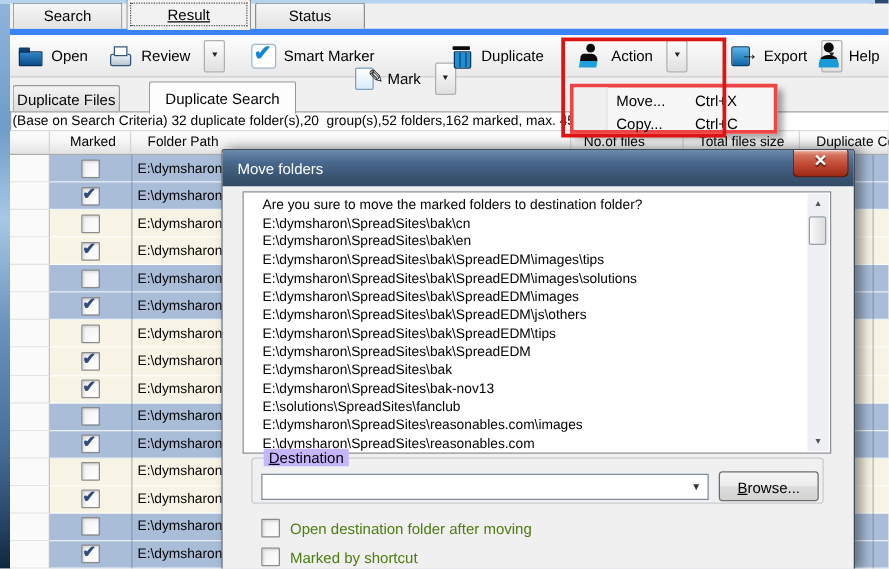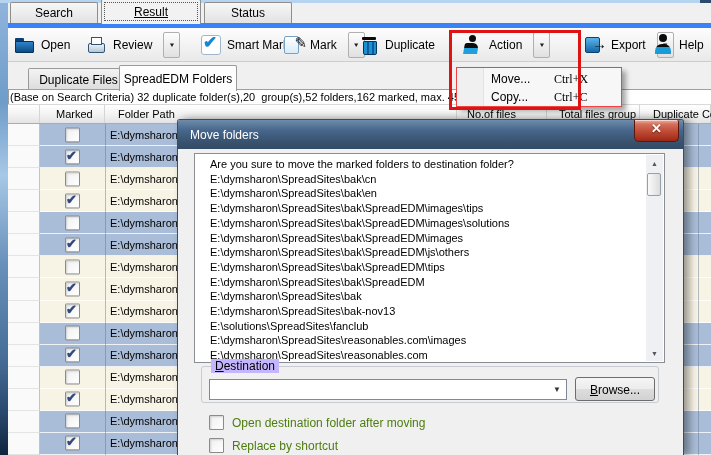--- a/index.html
+++ b/index.html
@@ -42,21 +42,21 @@
   .icon.export::after{content:"→";position:absolute;right:-1px;top:1px;font-size:15px;font-weight:bold;color:#0b0b0b;}
   .icon.helpperson::before{content:"";position:absolute;left:7px;top:0px;width:8px;height:8px;background:#0b0b0b;border-radius:50%;}
   .icon.helpperson::after{content:"";position:absolute;left:3px;top:10px;width:16px;height:10px;background:linear-gradient(180deg,#0b0b0b 0 30%,#1b9ad8 30%);border-radius:7px 7px 0 0;}
   .split{width:15px;height:24px;margin-left:6px;border:1px solid #b0b0b0;border-radius:2px;
          background:linear-gradient(#fdfdfd,#e0e0e0);display:flex;align-items:center;justify-content:center;}
   .split::after{content:"▼";font-size:7px;color:#222;transform:scaleY(.9);}
   
   #subtab-bar{position:absolute;left:8px;top:62px;width:703px;height:28px;}
   .subtab{position:absolute;display:flex;align-items:center;justify-content:center;font-size:12px;
           border:1px solid #9a9a9a;border-bottom:none;border-radius:2px 2px 0 0;box-sizing:border-box;}
-  .subtab.inactive{left:20px;top:6px;width:101px;height:22px;background:linear-gradient(#f3f3f3,#dcdcdc);text-align:center;}
+  .subtab.inactive{left:2px;top:6px;width:86px;height:22px;background:linear-gradient(#f3f3f3,#dcdcdc);text-align:center;}
   .subtab.active{left:111px;top:3px;width:118px;height:26px;background:#fdfdfd;z-index:3;}
   #content-panel{position:absolute;left:8px;top:89px;width:703px;height:366px;background:#ffffff;
                  border-top:1px solid #9aa0a8;border-left:1px solid #9aa0a8;box-sizing:border-box;}
   #status-line{position:absolute;left:10px;top:91px;font-size:11px;color:#000;white-space:pre;}
   
   #table-header{position:absolute;left:8px;top:104px;width:703px;height:20px;
      background:linear-gradient(#ffffff,#f2f2f2 55%,#e3e3e3);border-top:1px solid #d9d9d9;border-bottom:1px solid #ababab;box-sizing:border-box;}
   .hcell{position:absolute;top:0;height:18px;line-height:18px;font-size:11px;color:#000;
          border-right:1px solid #d5d5d5;box-sizing:border-box;white-space:nowrap;overflow:visible;}
   #table-rows{position:absolute;left:8px;top:124px;width:703px;height:331px;}
@@ -67,25 +67,25 @@
   .band.blue{background:#a9bdd8;}
   .band.cream{background:#f8f4e5;}
   .band .ptext{position:absolute;left:70px;top:50%;transform:translateY(-50%);font-size:11px;color:#000;white-space:pre;}
   .cb{position:absolute;width:13px;height:13px;border:1px solid #8b8b8b;border-radius:1px;
       background:linear-gradient(135deg,#f0f0f0,#ffffff);box-shadow:inset 1px 1px 2px rgba(0,0,0,.15);box-sizing:content-box;}
   .band .cb{left:25px;top:50%;transform:translateY(-50%);}
   .cb.checked::after{content:"✔";position:absolute;left:0px;top:-3px;font-size:13px;font-weight:bold;color:#31497c;}
   .grid-line{position:absolute;top:124px;height:331px;width:1px;background:rgba(95,112,140,.45);z-index:4;}
   
   #context-menu{position:absolute;left:456px;top:67px;width:166px;height:40px;background:#f7f7f7;
-     border:1px solid #ef4444;box-shadow:4px 4px 5px rgba(0,0,0,.35);z-index:30;box-sizing:border-box;padding-top:2px;}
+     border:3px solid #ef4444;box-shadow:4px 4px 5px rgba(0,0,0,.35);z-index:30;box-sizing:border-box;padding-top:2px;}
   #context-menu::before{content:"";position:absolute;left:0;top:0;bottom:0;width:26px;background:#f0f0f0;border-right:1px solid #e2e2e2;}
   .mitem{position:relative;height:18px;line-height:18px;font-size:12px;color:#000;}
   .mitem .mlabel{position:absolute;left:34px;}
-  .mitem .mshort{position:absolute;left:97px;font-family:Liberation Serif, serif;}
+  .mitem .mshort{position:absolute;left:97px;}
   
   #annotation-rect{position:absolute;left:449px;top:30px;width:132px;height:80px;
      border:3px solid #de1412;box-sizing:border-box;z-index:40;pointer-events:none;}
   
   #dialog{position:absolute;left:177px;top:119px;width:507px;height:337px;background:#f0f0f0;
      border:1px solid #3f4c5c;border-bottom:none;border-radius:3px 3px 0 0;box-sizing:border-box;
      box-shadow:5px 0 9px rgba(0,0,0,.4);z-index:35;}
   .dlg-title{position:absolute;left:0;top:0;right:0;height:29px;border-radius:2px 2px 0 0;
      background:linear-gradient(180deg,#6d8cab 0%,#47678d 35%,#39526f 75%,#324b66 100%);
      color:#fff;font-size:12px;padding:8px 0 0 12px;box-sizing:border-box;}
@@ -139,21 +139,21 @@
       </div>
       <div class="tbtn" style="left: 78px;">
         <span class="icon printer"></span>
         <span class="tlabel">Review</span>
         <span class="split"></span>
       </div>
       <div class="tbtn" style="left: 192px;">
         <span class="icon smartcheck"></span>
         <span class="tlabel">Smart Marker</span>
       </div>
-      <div class="tbtn" style="left: 275px;">
+      <div class="tbtn" style="left: 275px; margin-top: 18px;">
         <span class="icon markpencil"></span>
         <span class="tlabel">Mark</span>
         <span class="split"></span>
       </div>
       <div class="tbtn" style="left: 350px;">
         <span class="icon trash"></span>
         <span class="tlabel">Duplicate</span>
       </div>
       <div class="tbtn" style="left: 454px;">
         <span class="icon actionperson"></span>
@@ -165,32 +165,32 @@
         <span class="tlabel">Export</span>
         <span class="split"></span>
       </div>
       <div class="tbtn" style="left: 644px;">
         <span class="icon helpperson"></span>
         <span class="tlabel">Help</span>
       </div>
     </div>
   <div id="subtab-bar">
       <div class="subtab inactive">Duplicate Files</div>
-      <div class="subtab active">SpreadEDM Folders</div>
+      <div class="subtab active">Duplicate Search</div>
     </div>
 
   <div id="content-panel"></div>
   <div id="status-line">(Base on Search Criteria) 32 duplicate folder(s),20  group(s),52 folders,162 marked, max. 450.</div>
 
   <div id="table-header">
       <div class="hcell" style="left: 0px; width: 32px; padding-left: 0px;"></div>
       <div class="hcell" style="left: 32px; width: 65px; padding-left: 16px;">Marked</div>
       <div class="hcell" style="left: 97px; width: 352px; padding-left: 13px;">Folder Path</div>
       <div class="hcell" style="left: 449px; width: 90px; padding-left: 10px;">No.of files</div>
-      <div class="hcell" style="left: 539px; width: 93px; padding-left: 12px;">Total files group</div>
+      <div class="hcell" style="left: 539px; width: 93px; padding-left: 12px;">Total files size</div>
       <div class="hcell" style="left: 632px; width: 71px; padding-left: 13px;">Duplicate Co</div>
     </div>
   <div id="table-rows">
       <div class="trow" style="height: 22.0667px;">
         <div class="rhdr"></div>
         <div class="band blue">
           <span class="cb"></span>
           <span class="ptext">E:\dymsharon\</span>
         </div>
       </div>
@@ -341,17 +341,17 @@
       <span class="combo-arrow"></span>
     </div>
     <button class="browse">Browse...</button>
     <div id="dlg-checkboxes">
         <div class="dlg-cbrow" style="top: 295px;">
           <span class="cb"></span>
           <span class="cblabel">Open destination folder after moving</span>
         </div>
         <div class="dlg-cbrow" style="top: 318px;">
           <span class="cb"></span>
-          <span class="cblabel">Replace by shortcut</span>
+          <span class="cblabel">Marked by shortcut</span>
         </div>
       </div>
   </div>
 </div>
 
 </body></html>

